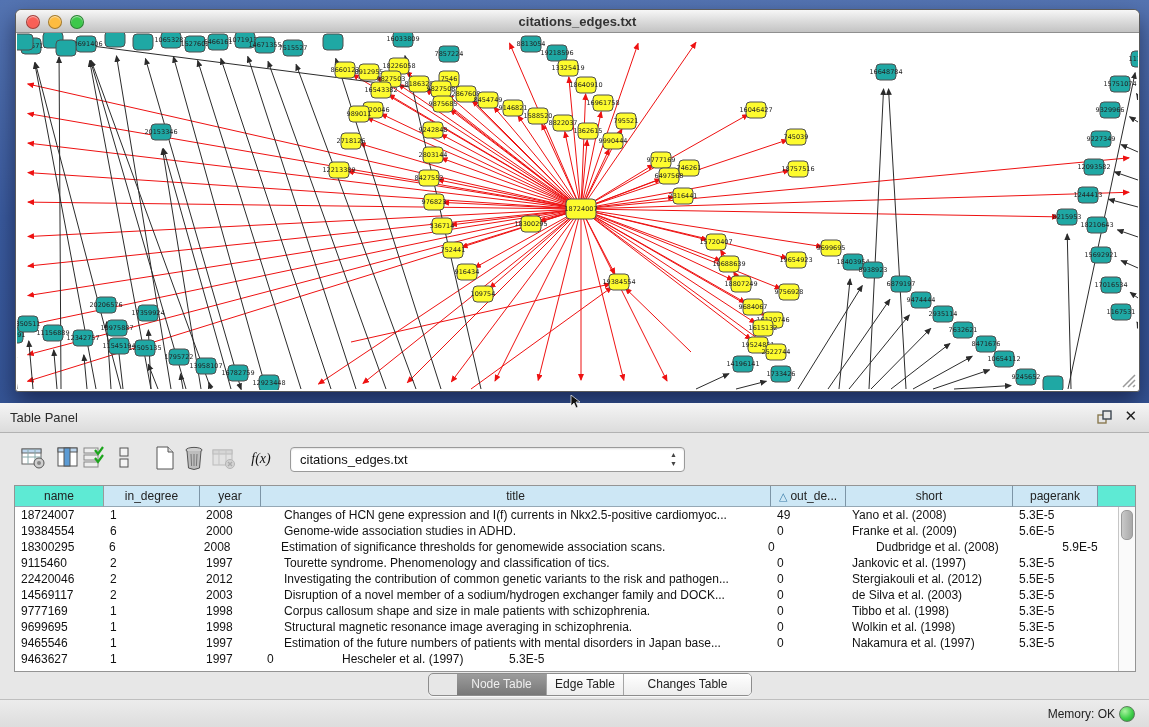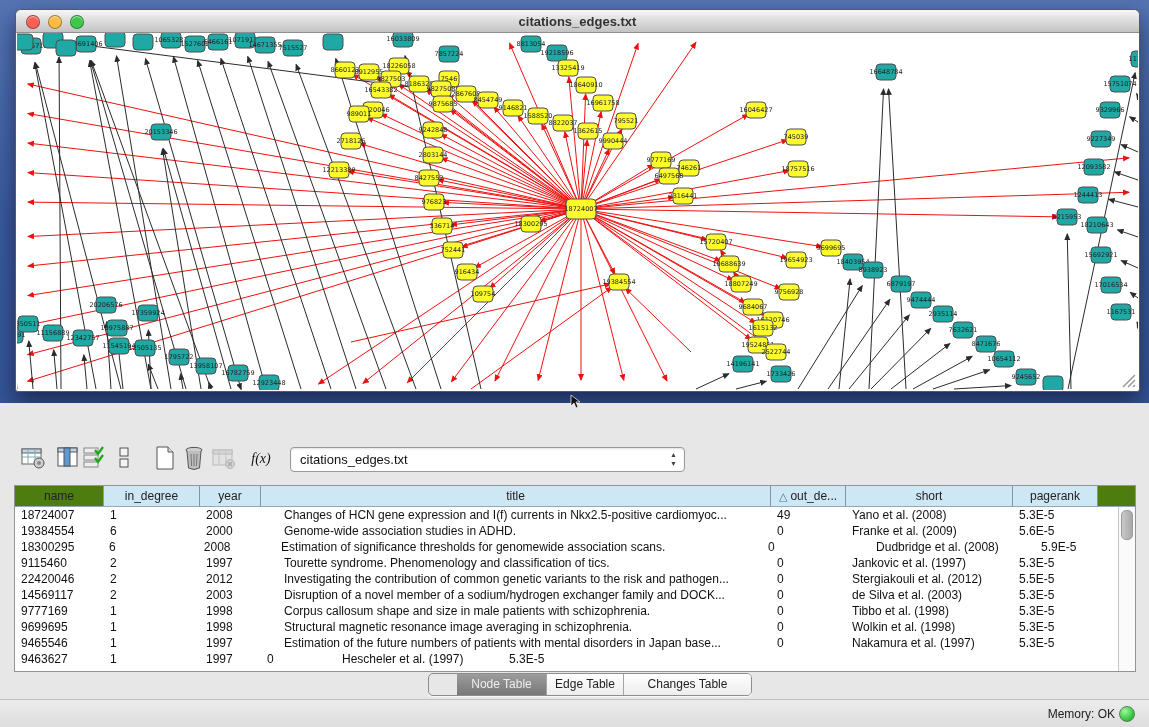--- a/index.html
+++ b/index.html
@@ -36,21 +36,21 @@
     border:1px solid #9a9a9a;border-radius:4px;box-shadow:inset 0 1px 2px rgba(0,0,0,.12);}
   .combo-text{position:absolute;left:9px;top:4px;font-size:13px;color:#111;}
   .combo-arrows{position:absolute;right:7px;top:2px;font-size:7px;line-height:9px;color:#444;text-align:center;}
   
   .dtable{position:absolute;left:14px;top:82px;width:1120px;height:185px;background:#fff;
     border:1px solid #949494;font-size:12px;}
   .thead{position:absolute;left:0;top:0;height:21px;display:flex;}
   .th{box-sizing:border-box;height:21px;background:#cde7f5;border-right:1px solid #7d95a6;
     border-bottom:1px solid #95a8b5;text-align:center;line-height:20px;color:#222;
     white-space:nowrap;overflow:hidden;}
-  .th.gray{background:#4d7c0f;border-right:1px solid #9a9a9a;}
+  .th.gray{background:#5eead4;border-right:1px solid #9a9a9a;}
   .th .sort{color:#3a7ca8;font-size:11px;margin-right:3px;}
   .tbody{position:absolute;left:0;top:21px;right:16px;bottom:0;overflow:hidden;}
   .tr{display:flex;height:16px;line-height:16px;}
   .td{box-sizing:border-box;padding-left:6px;white-space:nowrap;overflow:hidden;color:#111;}
   .td.title-cell{padding-left:23px;}
   .vscroll{position:absolute;right:0;top:21px;width:16px;bottom:0;background:#fafafa;
     border-left:1px solid #c6c6c6;}
   .vthumb{position:absolute;left:2px;top:3px;width:10px;height:28px;border-radius:5px;
     background:linear-gradient(90deg,#c9c9c9,#a8a8a8);border:1px solid #9a9a9a;}
   
@@ -668,20 +668,28 @@
         <path d="M15,3 L3,15 M15,8 L8,15 M15,13 L13,15" stroke="#9a9a9a" stroke-width="1.5" fill="none"></path>
       </svg>
     </div>
   </div>
 
   <svg class="cursor" width="12" height="14">
     <polygon points="1,0 1,11 4,8 6,13 8,12 6,7 10,7" fill="#111" stroke="#fff" stroke-width="0.7"></polygon>
   </svg>
 
   <div class="table-panel">
+    <div class="panel-header">
+      <span class="panel-title">Table Panel</span>
+      <svg class="float-btn" width="17" height="17">
+        <rect x="2" y="6" width="8" height="8" fill="none" stroke="#8a7a50" stroke-width="1.4"></rect>
+        <rect x="7" y="2" width="8" height="8" fill="#e6e6e6" stroke="#3c4650" stroke-width="1.4"></rect>
+      </svg>
+      <span class="close-btn">✕</span>
+    </div>
 
     <div class="toolbar">
       <button class="tbtn" style="left:20px">
         <svg width="25" height="24">
             <rect x="1" y="3" width="19" height="15" fill="#fff" stroke="#666"></rect>
             <rect x="1" y="3" width="19" height="4" fill="#bcd6ee" stroke="#666"></rect>
             <line x1="7" y1="3" x2="7" y2="18" stroke="#8aa"></line>
             <line x1="14" y1="3" x2="14" y2="18" stroke="#8aa"></line>
             <line x1="1" y1="11" x2="20" y2="11" stroke="#8aa"></line>
             <circle cx="18" cy="17" r="5" fill="#cfcfcf" stroke="#555"></circle>
@@ -772,21 +780,21 @@
             <div class="td" style="width: 167px;">Franke et al. (2009)</div>
             <div class="td" style="width: 85px;">5.6E-5</div>
           </div>
           <div class="tr">
             <div class="td" style="width: 89px;">18300295</div>
             <div class="td" style="width: 96px;">6</div>
             <div class="td" style="width: 61px;">2008</div>
             <div class="td title-cell" style="width: 510px;">Estimation of significance thresholds for genomewide association scans.</div>
             <div class="td" style="width: 75px;">0</div>
             <div class="td" style="width: 167px; margin-left: 34px;">Dudbridge et al. (2008)</div>
-            <div class="td" style="width: 85px;">5.9E-5</div>
+            <div class="td" style="width: 85px; text-align: center;">5.9E-5</div>
           </div>
           <div class="tr">
             <div class="td" style="width: 89px;">9115460</div>
             <div class="td" style="width: 96px;">2</div>
             <div class="td" style="width: 61px;">1997</div>
             <div class="td title-cell" style="width: 510px;">Tourette syndrome. Phenomenology and classification of tics.</div>
             <div class="td" style="width: 75px;">0</div>
             <div class="td" style="width: 167px;">Jankovic et al. (1997)</div>
             <div class="td" style="width: 85px;">5.3E-5</div>
           </div>

